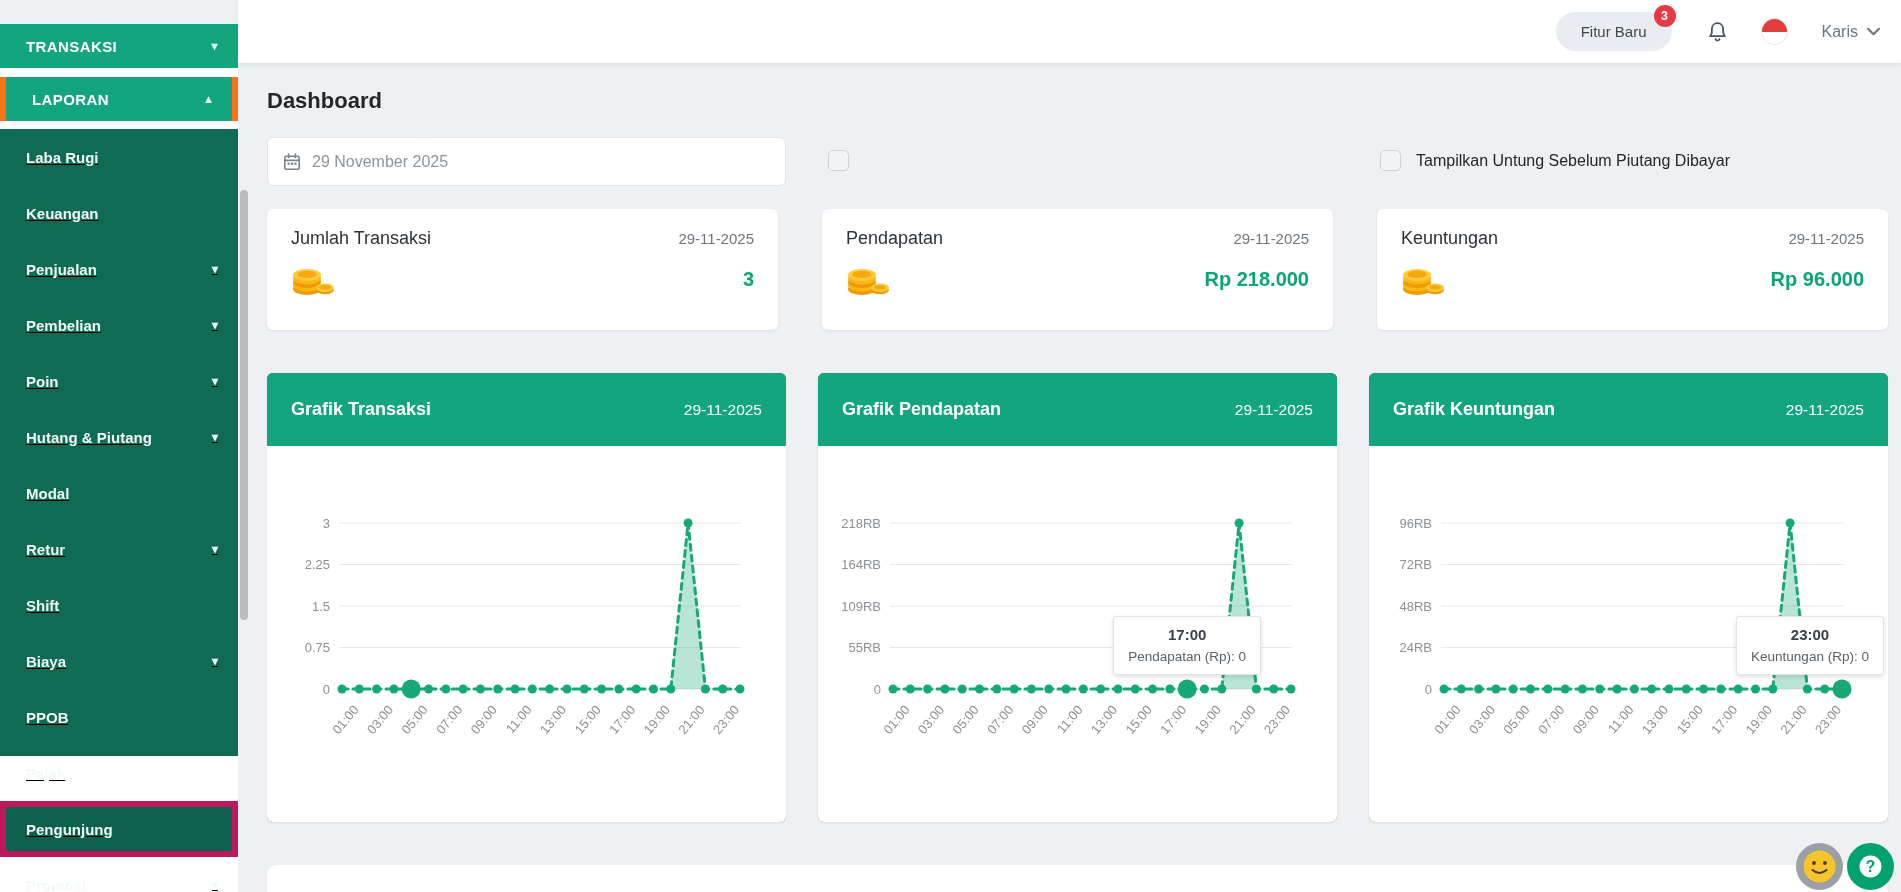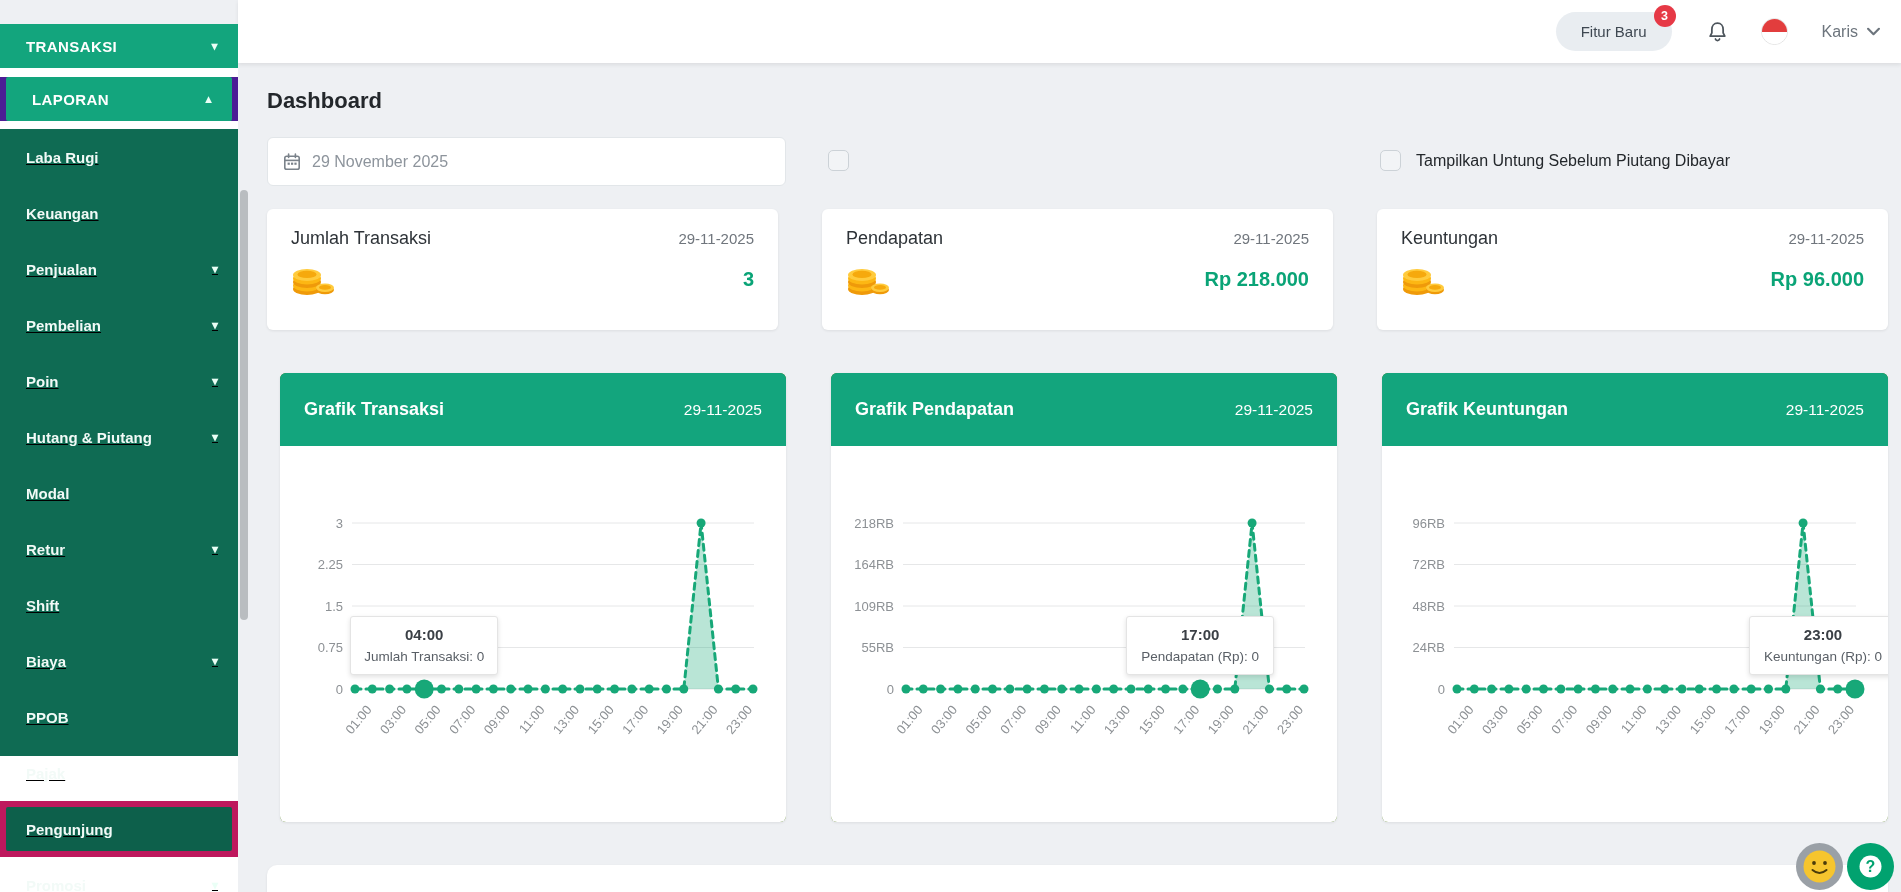--- a/index.html
+++ b/index.html
@@ -4,21 +4,21 @@
 <style>
   * { margin:0; padding:0; box-sizing:border-box; }
   html,body { width:1901px; height:892px; overflow:hidden; background:#eef0f3;
               font-family:"Liberation Sans", sans-serif; }
 
   
   .sidebar { position:absolute; left:0; top:0; width:238px; height:892px; background:#fff; z-index:20;margin-top:24px; }
   .s-section { height:44px; background:#13a57d; display:flex; align-items:center; justify-content:space-between;
                padding:0 20px 0 26px; color:#fff; font-weight:700; font-size:15px; letter-spacing:.4px; cursor:pointer; }
   .s-gap { height:9px; background:#fff; }
-  .s-section-wrap { padding:0 6px; background:#4c1d95; margin-bottom:8px; }
+  .s-section-wrap { padding:0 6px; background:#f97316; margin-bottom:8px; }
   .s-section-wrap .s-section { border-radius:2px; }
   .s-body { background:#0f6b53; height:627px;text-decoration:underline; }
   .s-item { height:56px; display:flex; align-items:center; justify-content:space-between;
             padding:0 20px 0 26px; color:#f2faf7; font-weight:600; font-size:15px; cursor:pointer; }
   .s-item-selwrap { background:#be185d; padding:6px; }
   .s-item-selwrap .s-item { height:44px; background:#0d604b; border-radius:2px; padding:0 16px 0 20px; }
   .s-caret { font-size:12px; color:#eafff6; }
   .scroll-thumb { position:absolute; left:240px; top:190px; width:8px; height:430px;
                   background:#b9bdc0; border-radius:4px; z-index:30; cursor:pointer; }
 
@@ -53,21 +53,21 @@
   .stats-row { margin-top:23px; display:grid; grid-template-columns:repeat(3,1fr); gap:44px; }
   .stat-card { background:#fff; border-radius:6px; box-shadow:0 1px 3px rgba(0,0,0,.08);
                padding:19px 24px 18px; height:121px; }
   .stat-top { display:flex; justify-content:space-between; align-items:baseline; }
   .stat-title { font-size:18px; color:#2e3338; font-weight:500; }
   .stat-date { font-size:15px; color:#70767d; }
   .stat-bottom { margin-top:13px; display:flex; justify-content:space-between; align-items:center; }
   .stat-value { font-size:20px; font-weight:700; color:#0aa477; }
 
   .charts-row { margin-top:43px; display:grid; grid-template-columns:repeat(3,1fr); gap:32px; }
-  .chart-card { background:#4d7c0f; border-radius:6px; overflow:hidden; box-shadow:0 1px 3px rgba(0,0,0,.08); height:449px;margin-left:13px; }
+  .chart-card { background:#4d7c0f; border-radius:6px; overflow:hidden; box-shadow:0 1px 3px rgba(0,0,0,.08); height:449px; }
   .chart-head { height:73px; background:#13a57d; color:#fff; display:flex; align-items:center;
                 justify-content:space-between; padding:0 24px; }
   .chart-head .t { font-size:18px; font-weight:600; }
   .chart-head .d { font-size:15.5px; }
   .chart-body { position:relative; height:376px; background:#fff; }
   .plot { display:block; }
   .tooltip { position:absolute; width:148px; top:170px; background:#fff; border:1px solid #e4e4e4;
              border-radius:3px; box-shadow:0 2px 5px rgba(0,0,0,.12); padding:9px 4px 10px; text-align:center; }
   .tooltip .tt { font-size:15px; font-weight:700; color:#3b4046; }
   .tooltip .tl { margin-top:6px; font-size:13.5px; color:#595f66; white-space:nowrap; }
@@ -314,24 +314,20 @@
             <circle cx="334.5652173913044" cy="243" r="4.5" fill="#17a878"></circle>
             <circle cx="351.8695652173913" cy="243" r="4.5" fill="#17a878"></circle>
             <circle cx="369.17391304347825" cy="243" r="4.5" fill="#17a878"></circle>
             <circle cx="386.4782608695652" cy="243" r="4.5" fill="#17a878"></circle>
             <circle cx="403.7826086956522" cy="243" r="4.5" fill="#17a878"></circle>
             <circle cx="421.0869565217391" cy="77" r="4.5" fill="#17a878"></circle>
             <circle cx="438.39130434782606" cy="243" r="4.5" fill="#17a878"></circle>
             <circle cx="455.69565217391306" cy="243" r="4.5" fill="#17a878"></circle>
             <circle cx="473" cy="243" r="4.5" fill="#17a878"></circle>
           </svg>
-          <div class="tooltip" style="left: 70.2174px;">
-            <div class="tt">04:00</div>
-            <div class="tl">Jumlah Transaksi: 0</div>
-          </div>
         </div>
       </div>
       <div class="chart-card">
         <div class="chart-head">
           <span class="t">Grafik Pendapatan</span>
           <span class="d">29-11-2025</span>
         </div>
         <div class="chart-body">
           <svg class="plot" width="519" height="376" viewBox="0 0 519 376">
             <line x1="72" y1="77" x2="474" y2="77" stroke="#e6e7e8" stroke-width="1"></line>

